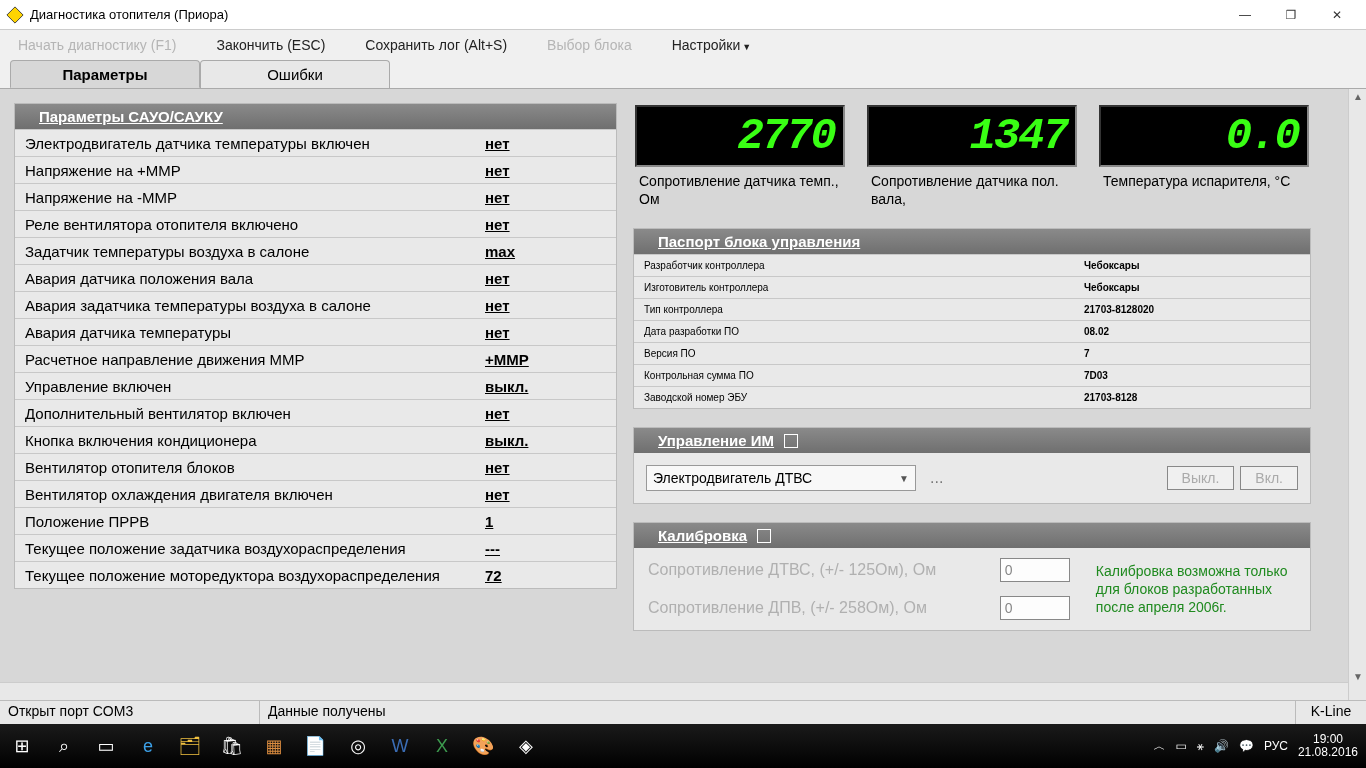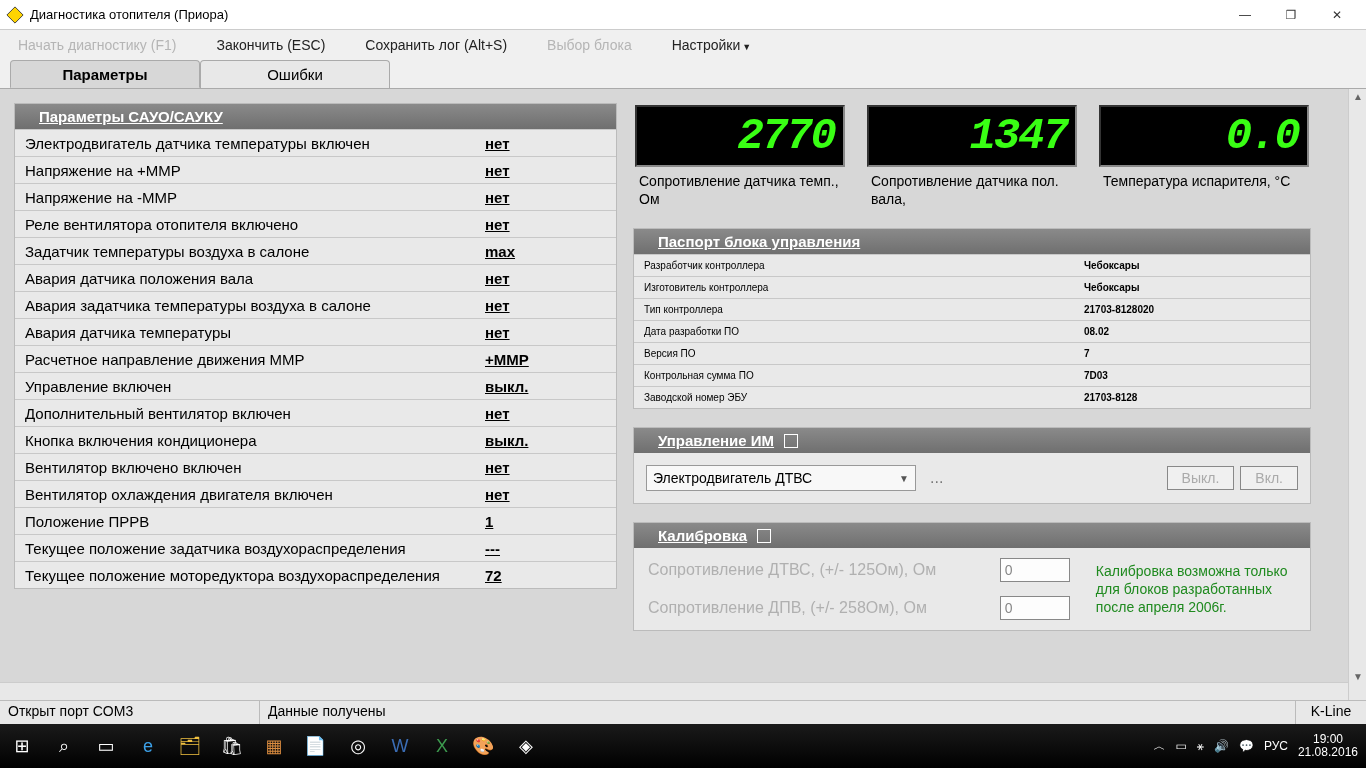--- a/index.html
+++ b/index.html
@@ -164,21 +164,21 @@
           </div>
           <div class="param-row">
             <div class="param-label">Дополнительный вентилятор включен</div>
             <div class="param-value">нет</div>
           </div>
           <div class="param-row">
             <div class="param-label">Кнопка включения кондиционера</div>
             <div class="param-value">выкл.</div>
           </div>
           <div class="param-row">
-            <div class="param-label">Вентилятор включено включен</div>
+            <div class="param-label">Вентилятор отопителя блоков</div>
             <div class="param-value">нет</div>
           </div>
           <div class="param-row">
             <div class="param-label">Вентилятор охлаждения двигателя включен</div>
             <div class="param-value">нет</div>
           </div>
           <div class="param-row">
             <div class="param-label">Положение ПРРВ</div>
             <div class="param-value">1</div>
           </div>

